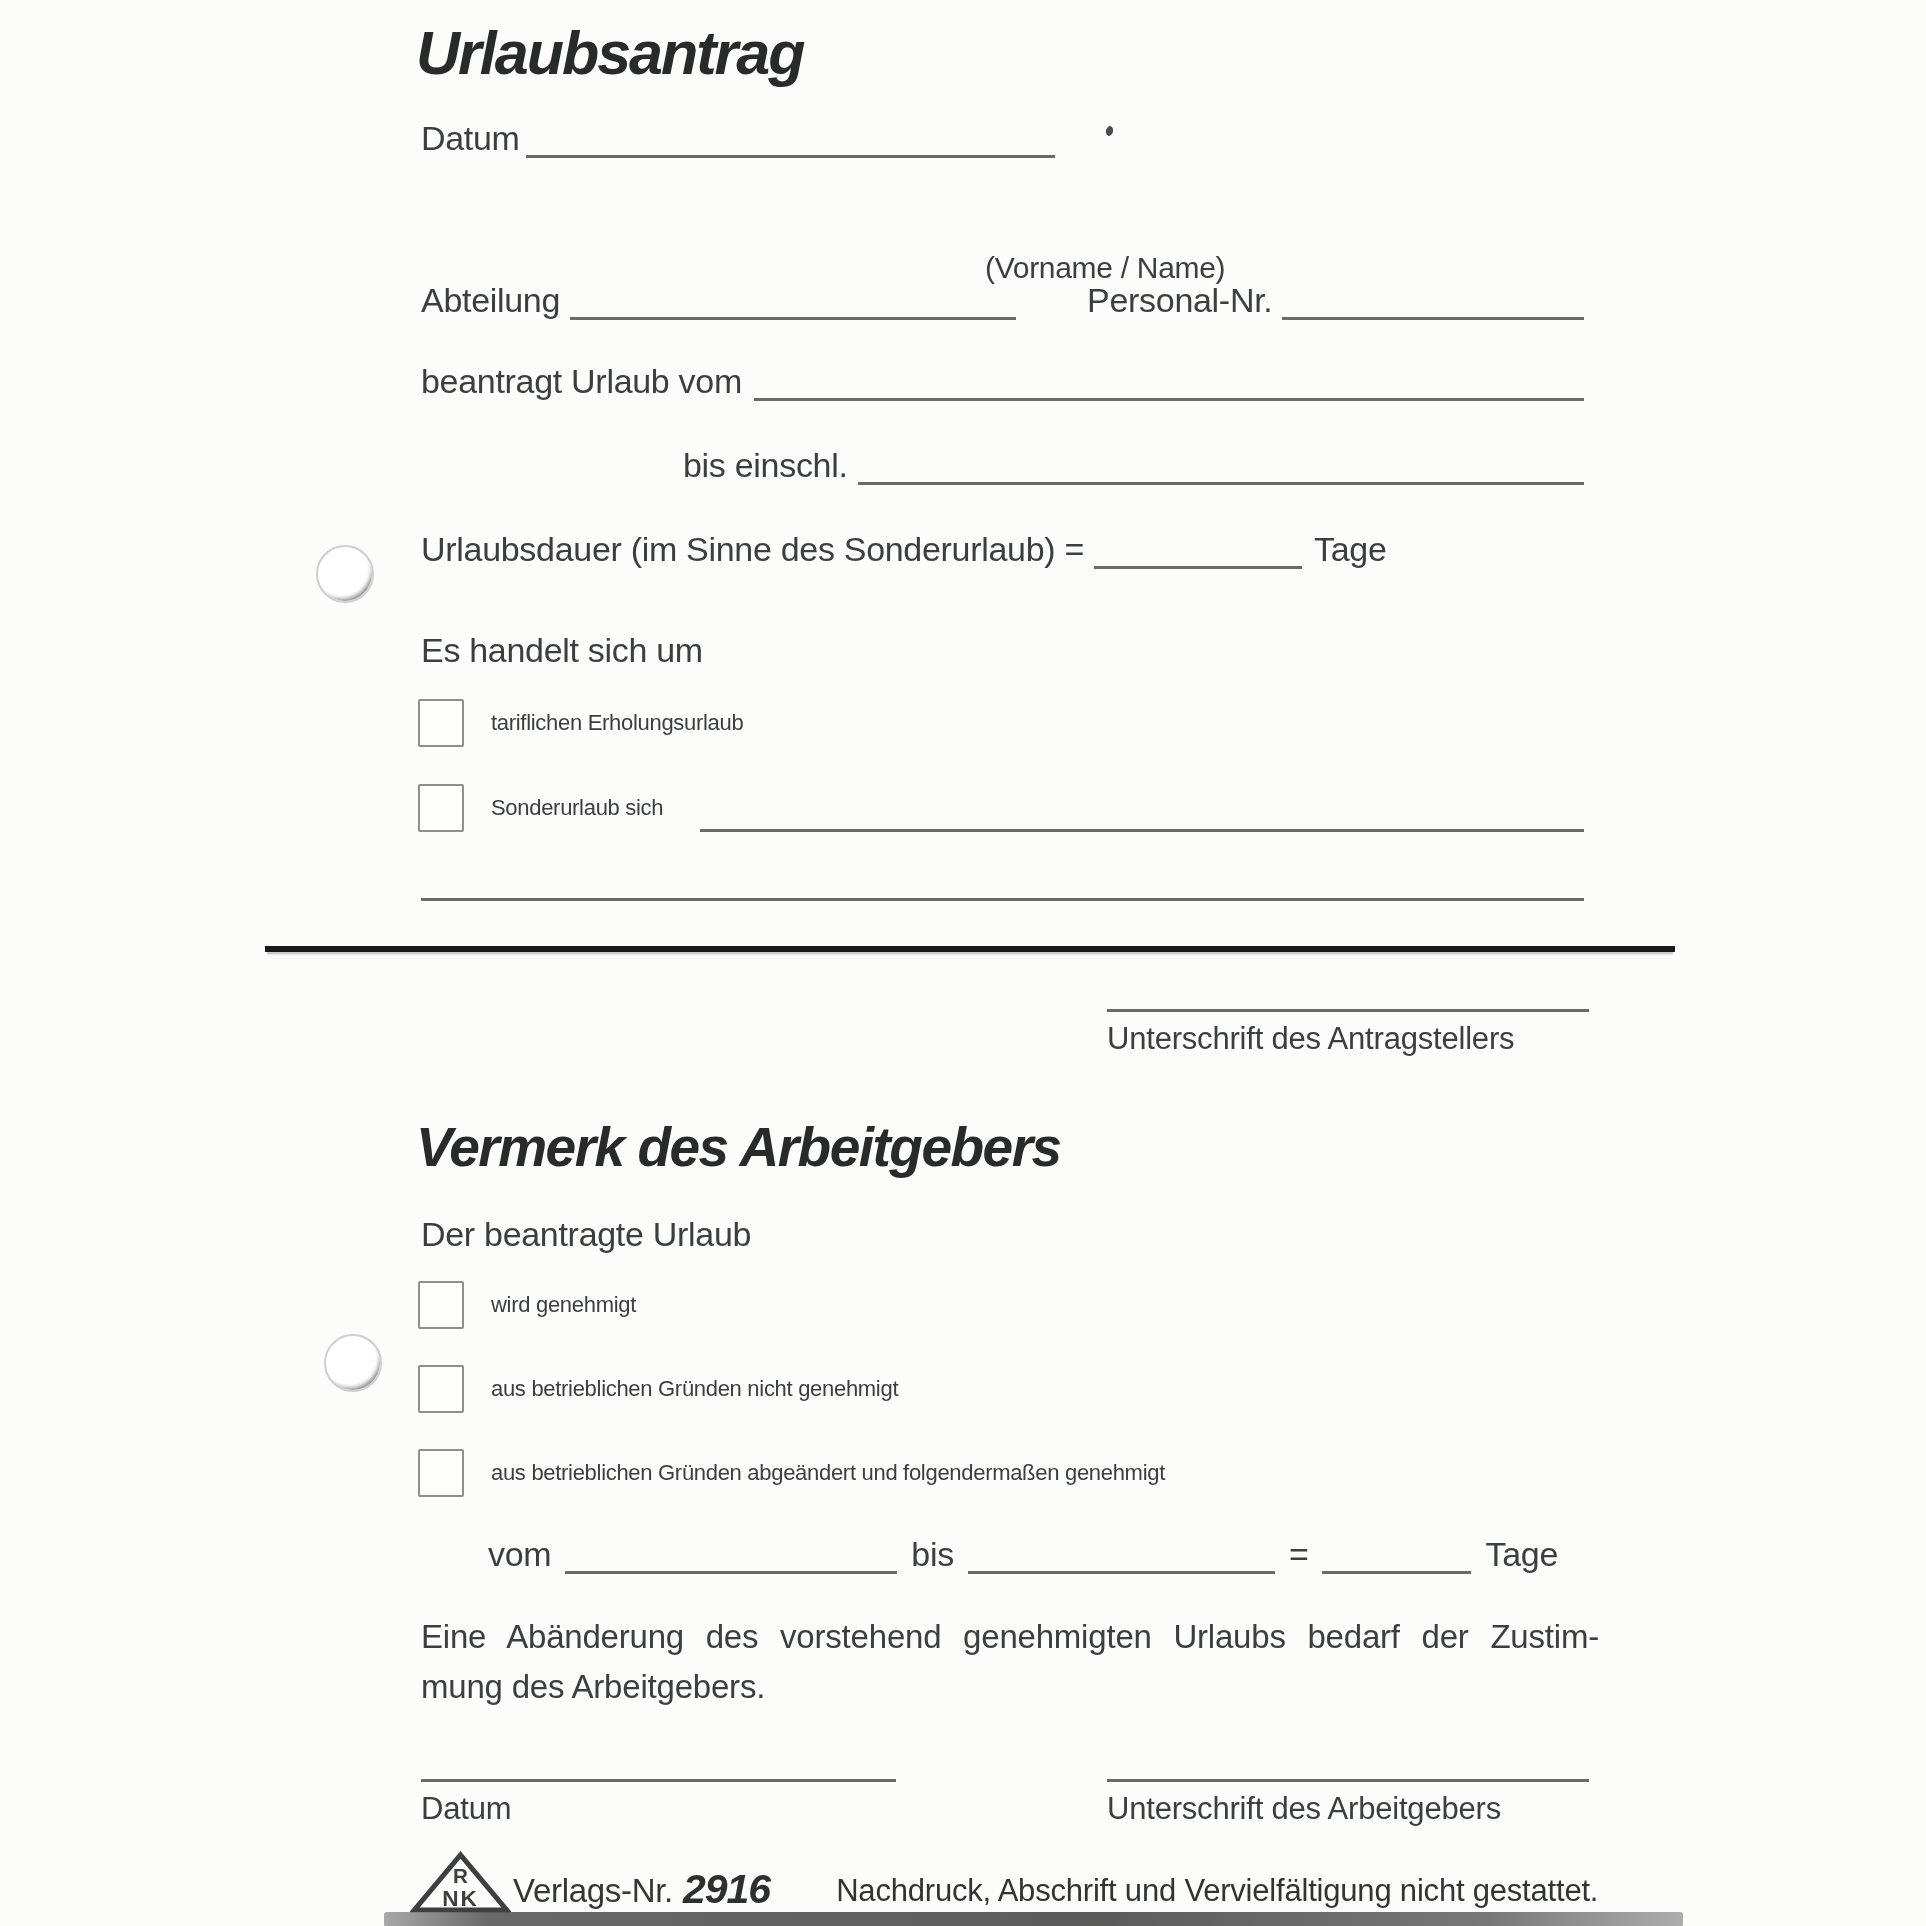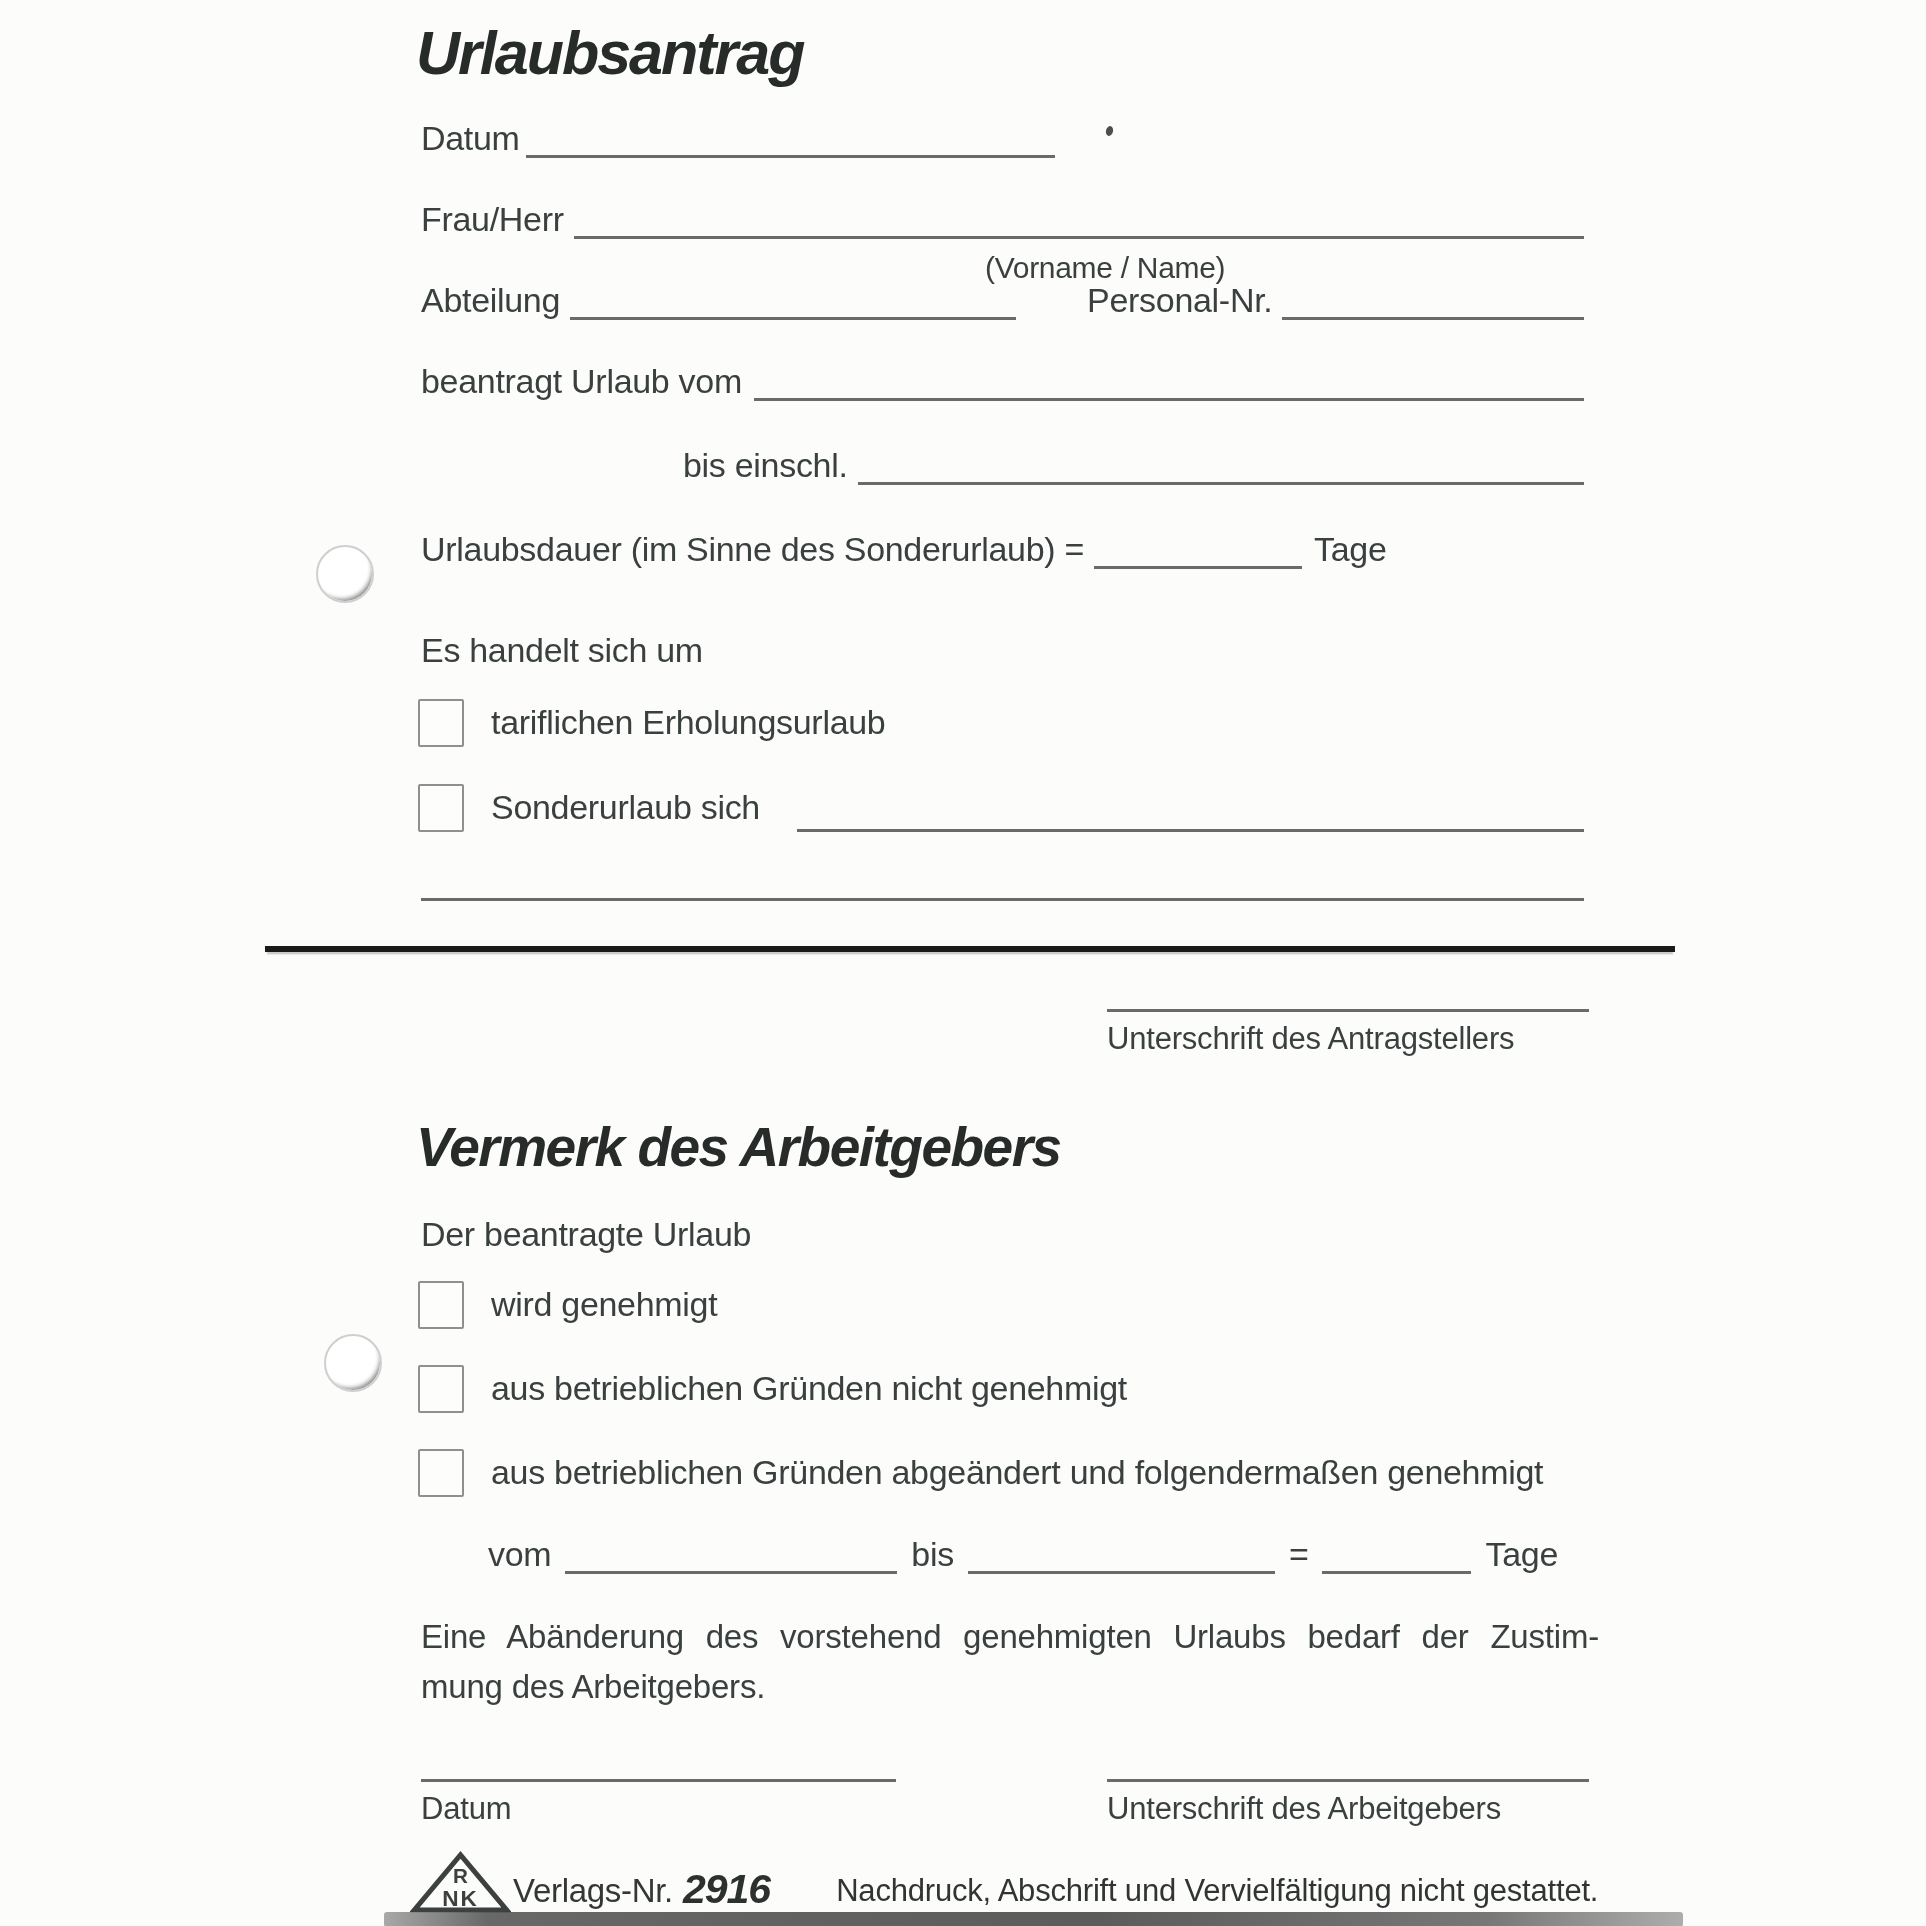--- a/index.html
+++ b/index.html
@@ -37,21 +37,21 @@
   .grow{flex:1;}
   .gap6{margin-left:6px;} .gap10{margin-left:10px;} .gap12{margin-left:12px;} .gap14{margin-left:14px;}
 
   .hint{
     position:absolute;left:985px;top:251px;
     font-size:30px;letter-spacing:-0.3px;color:var(--ink);
   }
 
   .static-label{position:absolute;font-size:34px;letter-spacing:-0.3px;line-height:1.2;}
 
-  .cbrow{position:absolute;display:flex;align-items:center;gap:27px;font-size:34px;letter-spacing:-0.3px;}
+  .cbrow{position:absolute;display:flex;align-items:center;gap:27px;font-size:22px;letter-spacing:-0.3px;}
   .cb{
     width:46px;height:48px;flex:0 0 46px;
     border:2px solid #8f8f8f;border-radius:2px;background:#fdfdfc;
   }
   .cbrow .fill-line{align-self:flex-end;height:40px;}
 
   .cont-line{position:absolute;left:421px;top:863px;width:1163px;height:38px;border-bottom:3px solid var(--line);}
 
   .divider{
     position:absolute;left:265px;top:946px;width:1410px;height:6px;
@@ -104,24 +104,20 @@
   <div class="punch top"></div>
   <div class="punch bottom"></div>
 
   <h1 class="title">Urlaubsantrag</h1>
 
   <div class="row" style="left:421px;top:119px;width:634px;">
     <span class="lbl">Datum</span>
     <span class="fill-line grow gap6"></span>
   </div>
 
-  <div class="row" style="left:421px;top:200px;width:1163px;">
-    <span class="lbl">Frau/Herr</span>
-    <span class="fill-line grow gap10"></span>
-  </div>
   <div class="hint">(Vorname / Name)</div>
 
   <div class="row" style="left:421px;top:281px;width:1163px;">
     <span class="lbl">Abteilung</span>
     <span class="fill-line gap10" style="width:446px;"></span>
     <span class="lbl" style="margin-left:71px;">Personal-Nr.</span>
     <span class="fill-line grow gap10"></span>
   </div>
 
   <div class="row" style="left:421px;top:362px;width:1163px;">

